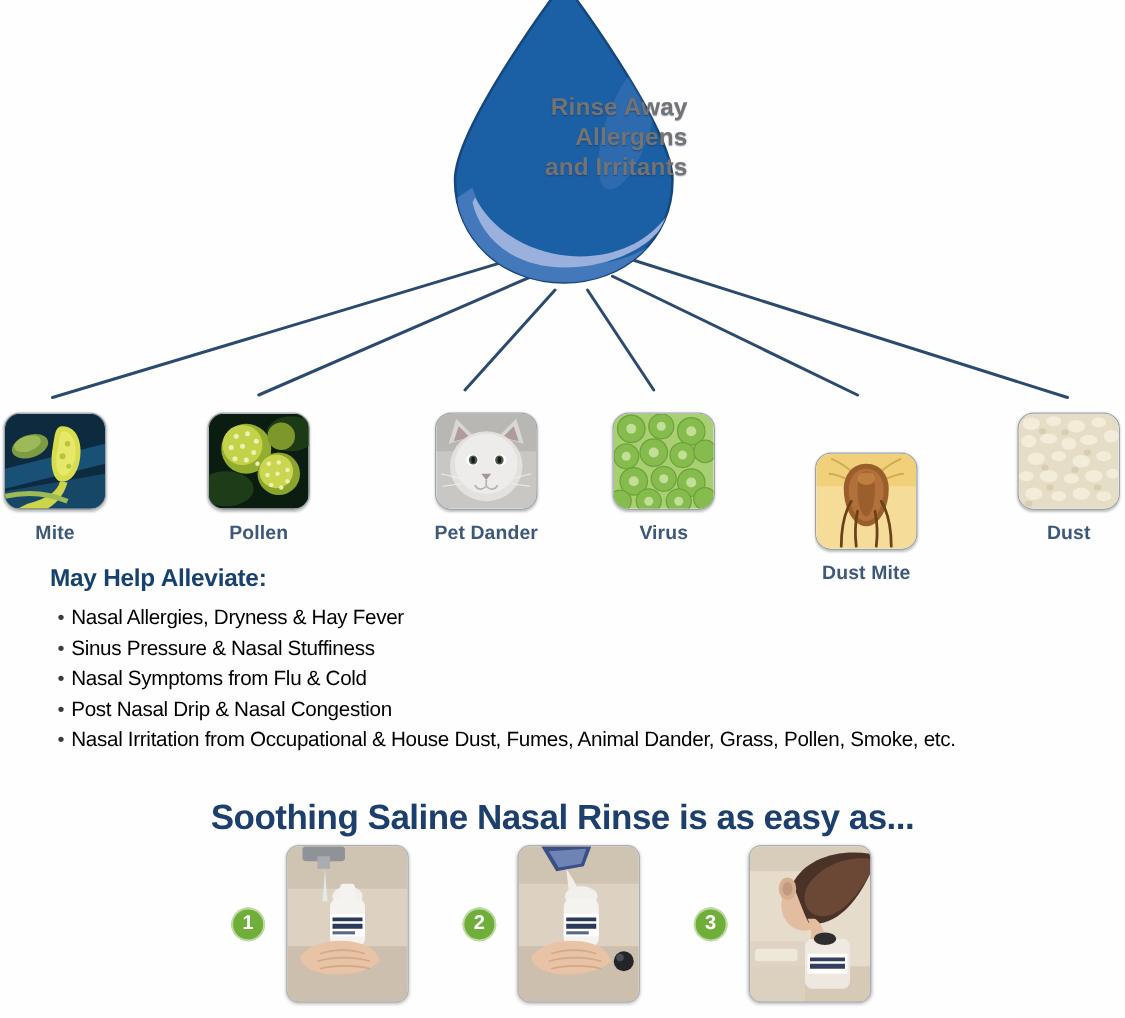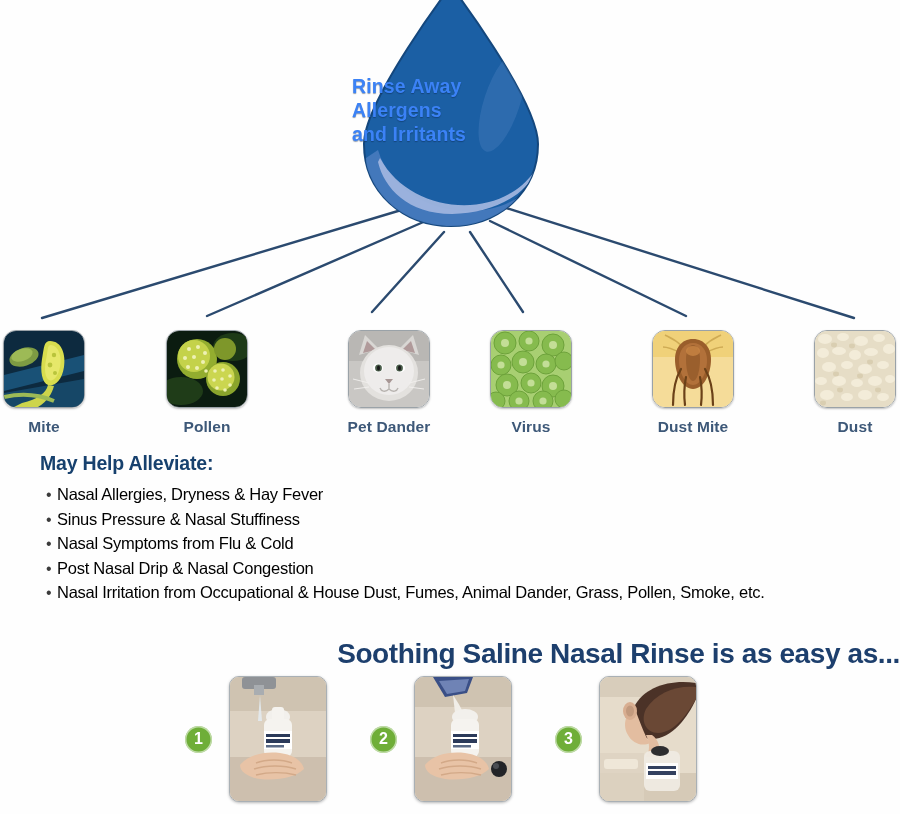--- a/index.html
+++ b/index.html
@@ -42,22 +42,22 @@
     position: absolute;
     left: 0; top: 0;
     width: 198px;
     height: 248px;
   }
   #droplet-text {
     position: absolute;
     left: 0;
     top: 92px;
     width: 198px;
-    text-align: left;
-    color: #3b82f6;
+    text-align: right;
+    color: #737373;
     font-weight: bold;
     font-size: 19.5px;
     line-height: 24px;
     letter-spacing: 0.1px;
     text-shadow: 0 1px 1px rgba(10,40,80,0.45);
   }
   #droplet-text div { white-space: nowrap; }
 
   
   .allergen {
@@ -119,21 +119,21 @@
     letter-spacing: -0.25px;
     white-space: nowrap;
   }
 
   
   #easy-headline {
     position: absolute;
     left: 0;
     top: 638px;
     width: 900px;
-    text-align: right;
+    text-align: center;
     font-size: 28px;
     font-weight: bold;
     color: #1d3f6d;
     letter-spacing: -0.4px;
   }
 
   
   .step {
     position: absolute;
     top: 676px;
@@ -318,21 +318,21 @@
             <circle cx="40" cy="52" r="3.6"></circle>
             <circle cx="62" cy="55" r="4"></circle>
           <circle cx="28" cy="70" r="3.6"></circle>
             <circle cx="52" cy="70" r="3.6"></circle>
         </g>
       </svg>
     </div>
     <div class="caption">Virus</div>
   </div>
 
-  <div class="allergen" style="left:649px;">
+  <div class="allergen" style="left:649px;margin-top:32px;">
     <div class="tile">
       <svg viewBox="0 0 80 76" preserveAspectRatio="none">
         <rect width="80" height="76" fill="#f5dc99"></rect>
         <rect y="0" width="80" height="26" fill="#f0d179"></rect>
         <g stroke="#c9a54e" stroke-width="1.6" fill="none" opacity="0.85">
           <path d="M30 16 C22 8 16 6 12 4"></path>
           <path d="M50 16 C58 8 64 6 68 4"></path>
           <path d="M28 22 C20 18 14 16 10 16"></path>
           <path d="M52 22 C60 18 66 16 70 16"></path>
         </g>

